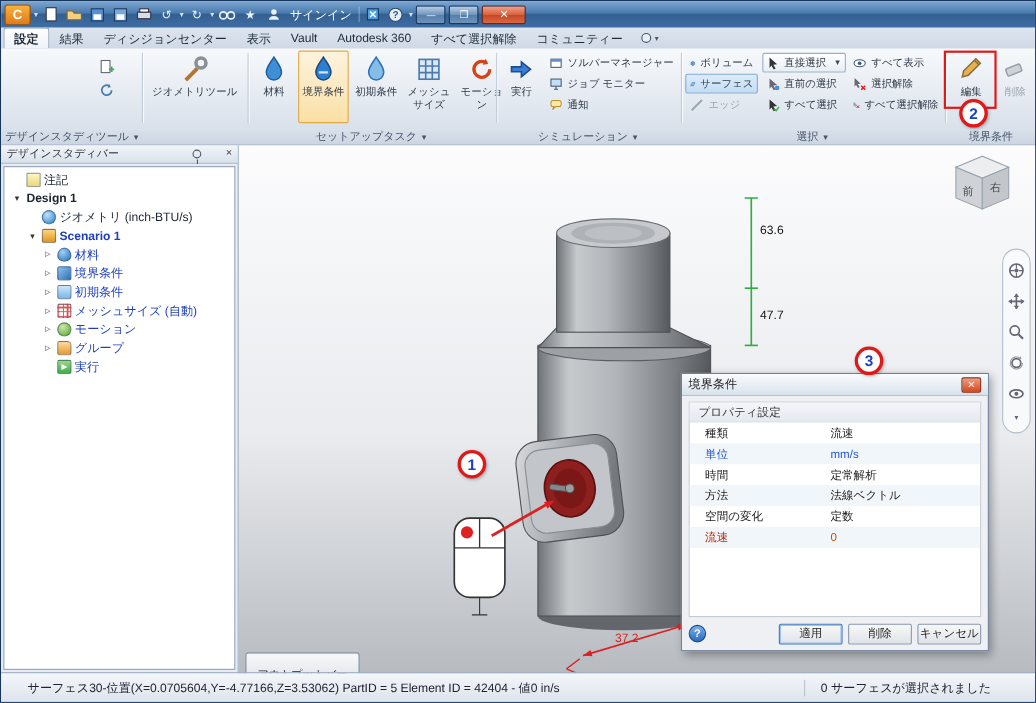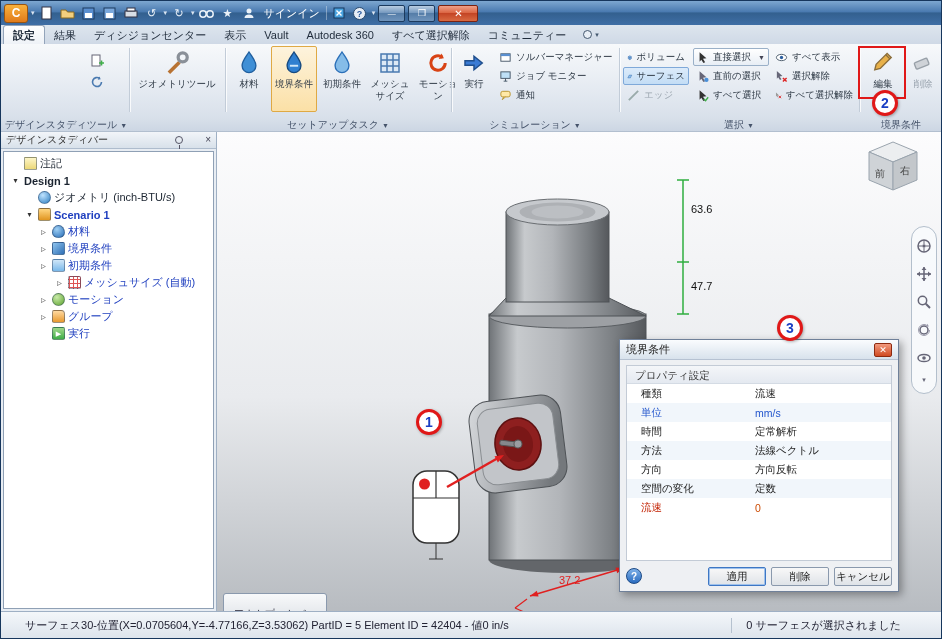--- a/index.html
+++ b/index.html
@@ -426,21 +426,21 @@
       <div class="titem" style="padding-left:34px">
           <span class="arr col"></span>
           <span class="ticon ic-bc"></span>
           <span class="lbl blue">境界条件</span>
         </div>
       <div class="titem" style="padding-left:34px">
           <span class="arr col"></span>
           <span class="ticon ic-init"></span>
           <span class="lbl blue">初期条件</span>
         </div>
-      <div class="titem" style="padding-left:50px">
+      <div class="titem" style="padding-left:34px">
           <span class="arr col"></span>
           <span class="ticon ic-mesh"></span>
           <span class="lbl blue">メッシュサイズ (自動)</span>
         </div>
       <div class="titem" style="padding-left:34px">
           <span class="arr col"></span>
           <span class="ticon ic-motion"></span>
           <span class="lbl blue">モーション</span>
         </div>
       <div class="titem" style="padding-left:34px">
@@ -598,24 +598,20 @@
           </div>
         <div class="drow">
             <span class="dl">時間</span>
             <span class="dv" ind="dialog.rows.2.value">定常解析</span>
           </div>
         <div class="drow">
             <span class="dl">方法</span>
             <span class="dv">法線ベクトル</span>
           </div>
         <div class="drow">
-            <span class="dl">方向</span>
-            <span class="dv">方向反転</span>
-          </div>
-        <div class="drow">
             <span class="dl">空間の変化</span>
             <span class="dv">定数</span>
           </div>
         <div class="drow rowred">
             <span class="dl">流速</span>
             <span class="dv">0</span>
           </div>
       </div>
     </div>
     <div class="dfoot">

